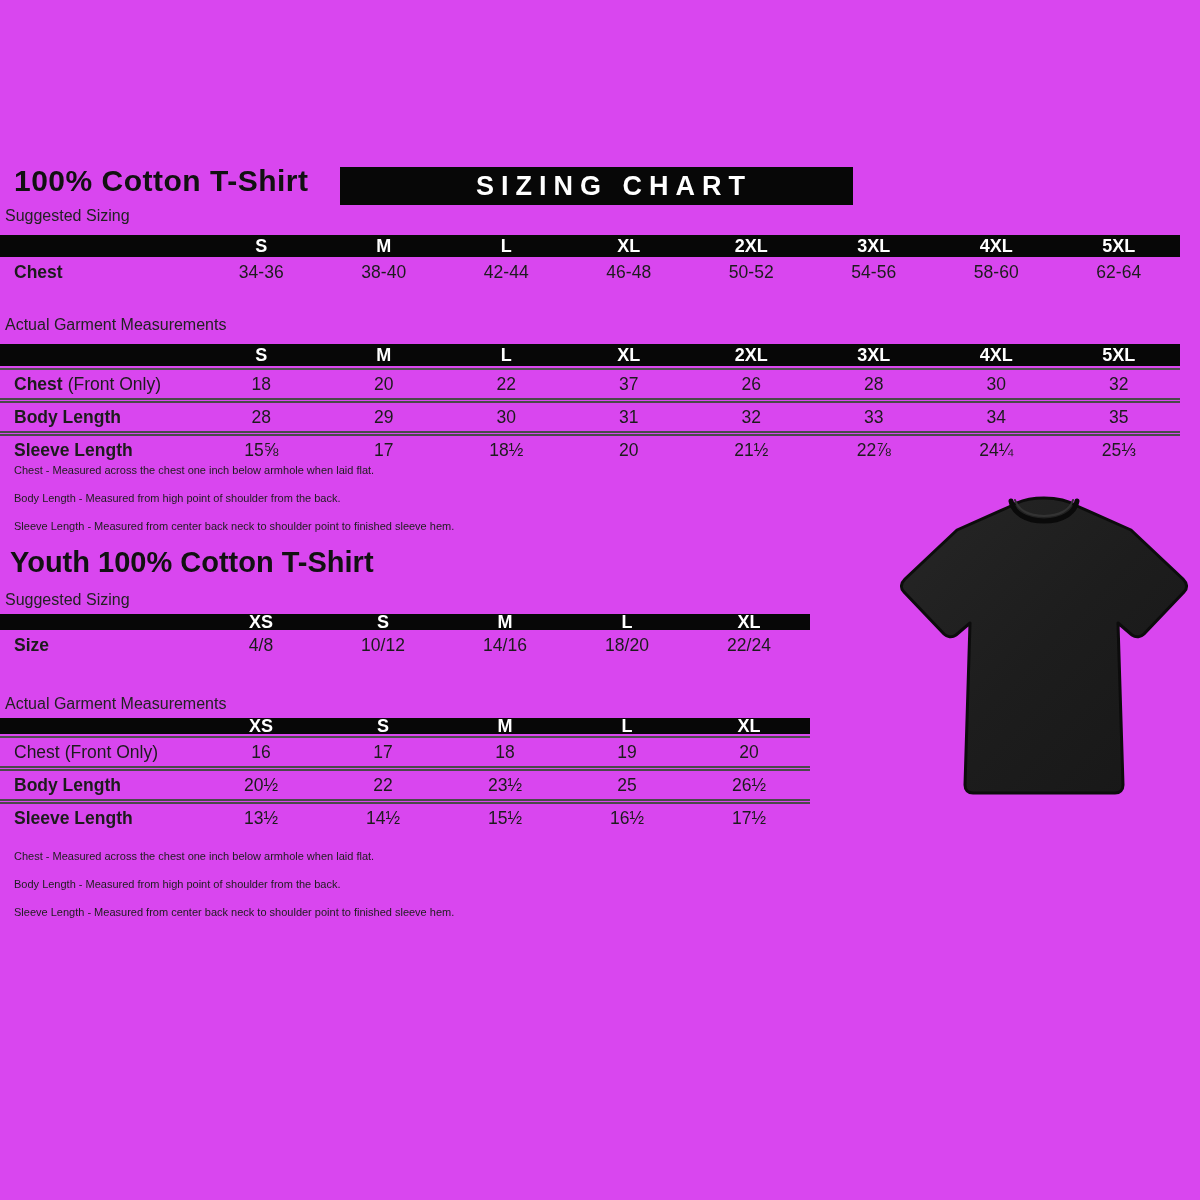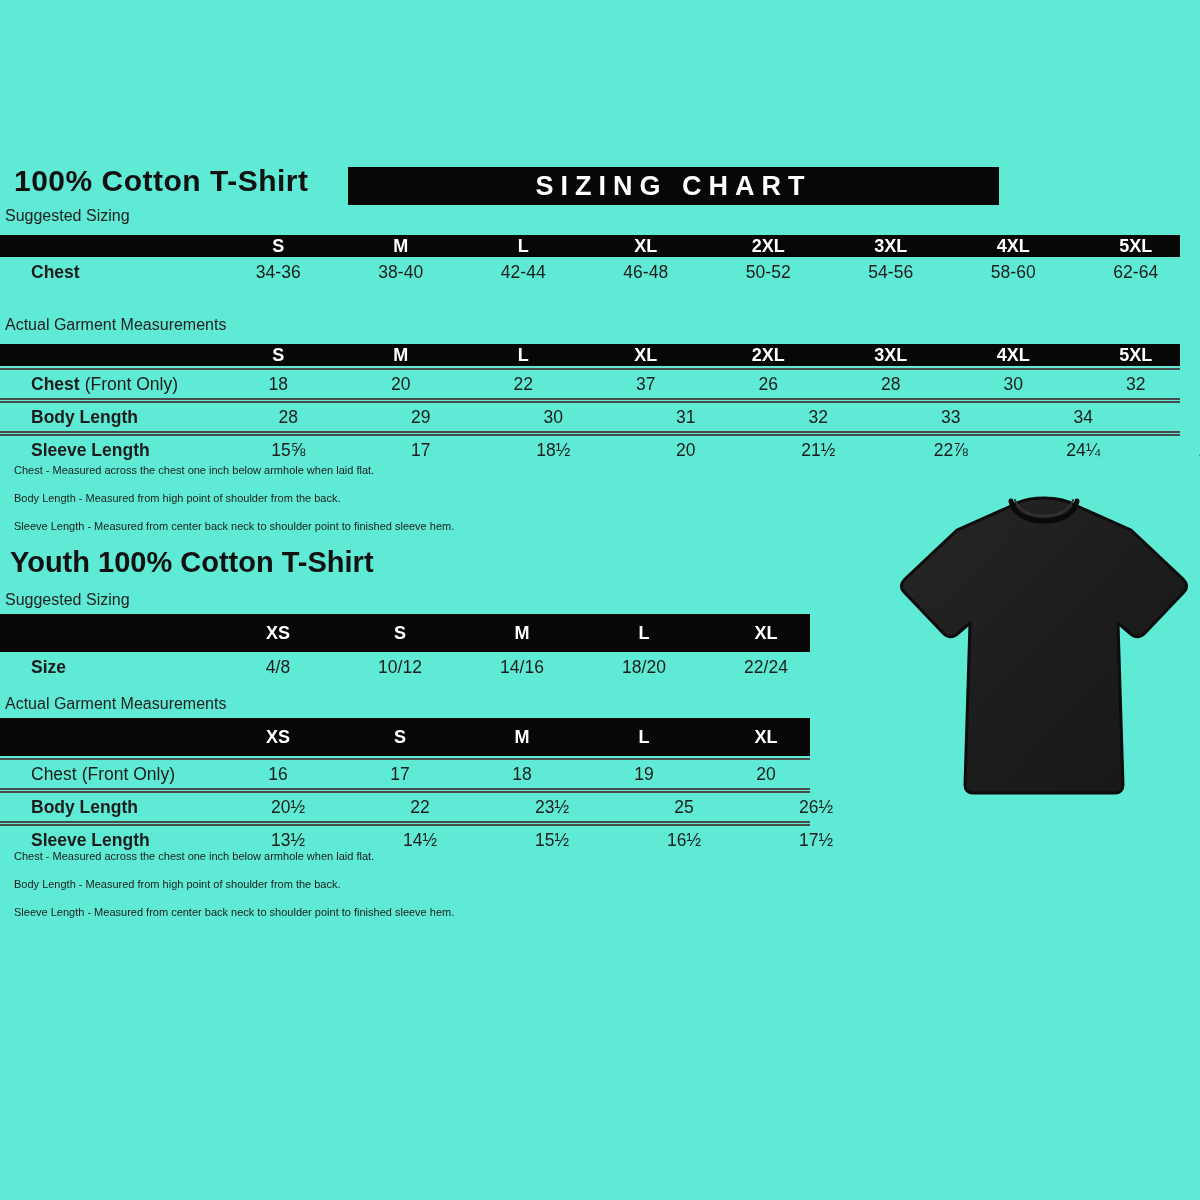--- a/index.html
+++ b/index.html
@@ -1,40 +1,40 @@
 <!DOCTYPE html>
 <html><head>
 <meta charset="utf-8">
 <style>
   html,body{margin:0;padding:0;background:#ffffff;}
   .canvas{
-    position:relative;width:1200px;height:1200px;background:#5eead4;
+    position:relative;width:1200px;height:1200px;background:#d946ef;
     font-family:"Liberation Sans",sans-serif;color:#1d1d1d;overflow:hidden;
   }
   .abs{position:absolute;}
   .page-title{left:14px;top:164px;font-size:30px;font-weight:bold;color:#111;letter-spacing:0.5px;}
   .banner{
-    left:348px;top:167px;width:651px;height:38px;background:#070707;color:#ffffff;
-    font-weight:900;font-size:27px;letter-spacing:7px;text-align:center;line-height:39px;
+    left:340px;top:167px;width:478px;height:38px;background:#070707;color:#ffffff;
+    font-weight:900;font-size:27px;letter-spacing:7px;text-align:center;line-height:39px;padding-left:35px;
   }
   .section-label{left:5px;font-size:16px;color:#222;}
   .tbl{left:0;}
   .t-hbar{display:flex;background:#070707;align-items:center;}
   .t-hbar .cell{color:#ffffff;font-weight:bold;font-size:18px;}
   .thinline{height:2px;background:#4f4f4f;margin-top:2px;}
   .t-row{display:flex;align-items:center;font-size:17.5px;color:#1c1c1c;}
-  .t-row + .t-row{border-top:5px double #4a4a4a;gap:10px;}
-  .lcol{width:200px;flex:none;padding-left:14px;box-sizing:border-box;text-align:left;font-weight:bold;margin-left:17px;}
+  .t-row + .t-row{border-top:5px double #4a4a4a;}
+  .lcol{width:200px;flex:none;padding-left:14px;box-sizing:border-box;text-align:left;font-weight:bold;}
   .cell{flex:none;text-align:center;}
   .w-a{width:122.5px;}
   .w-y{width:122px;}
   .sfx{font-weight:normal;margin-left:5px;}
   .nb{font-weight:normal;}
   .h22{height:22px;}
-  .h23{height:38px;}
+  .h23{height:16px;}
   .r30{height:30px;}
   .r28{height:28px;}
   .notes{left:14px;font-size:11px;line-height:28px;color:#1d1d1d;}
   .youth-title{left:10px;top:546px;font-size:29px;font-weight:bold;color:#111;}
   .tee{left:893px;top:485px;width:302px;height:320px;}
 </style>
 </head>
 <body>
 
 <div class="canvas">

